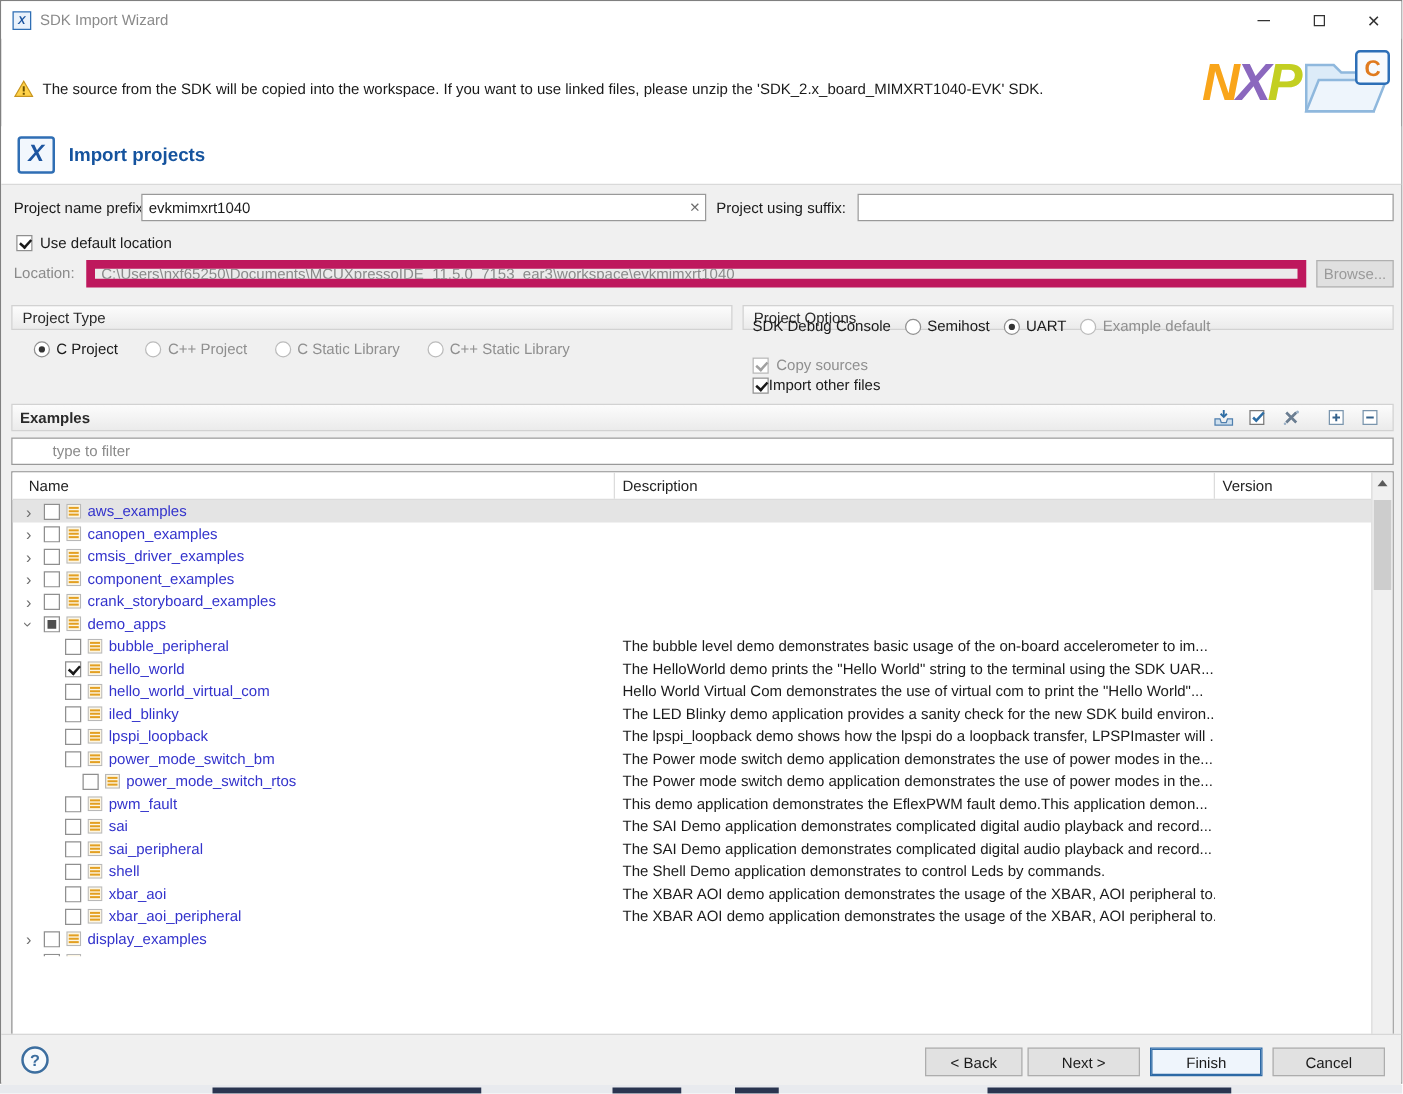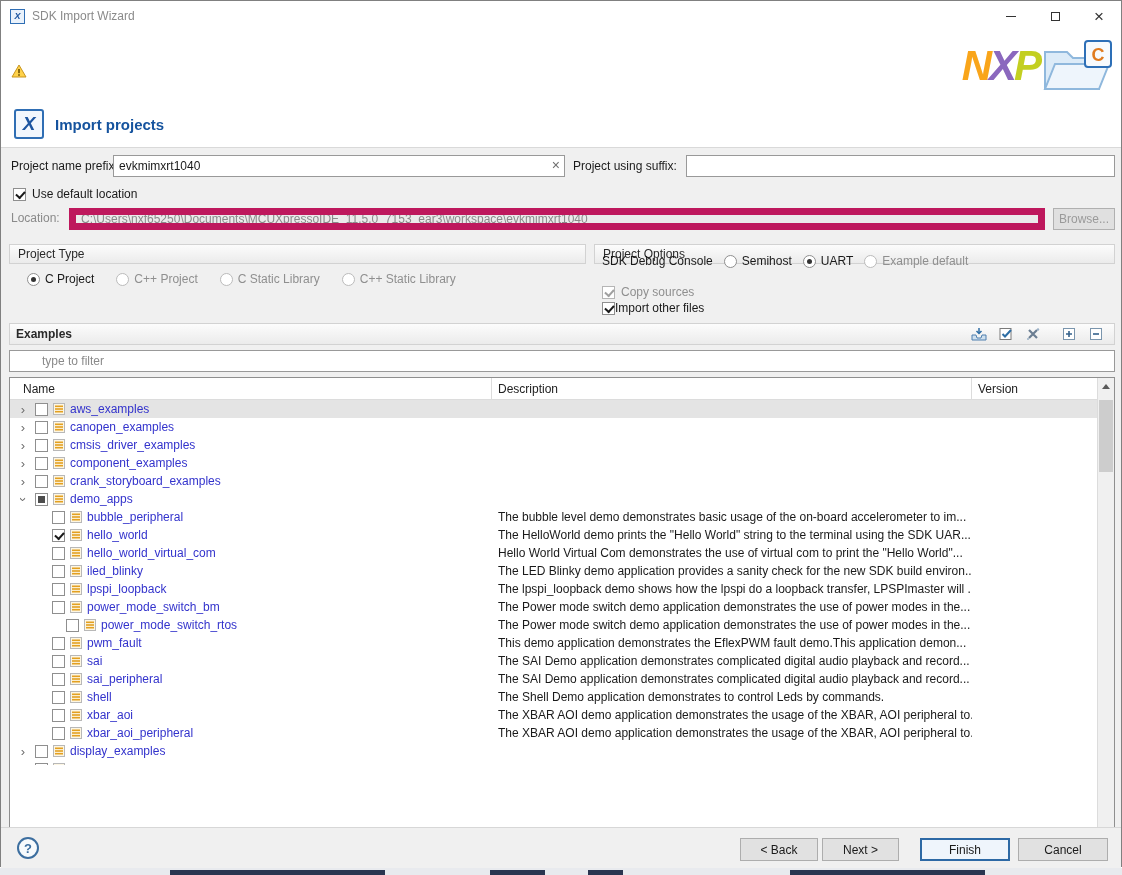--- a/index.html
+++ b/index.html
@@ -104,21 +104,21 @@
   .sb-up { top:0; } .sb-down { bottom:0; }
   .tri-up { width:0; height:0; border-left:4px solid transparent; border-right:4px solid transparent; border-bottom:5px solid #5a5a5a; }
   .tri-down { width:0; height:0; border-left:4px solid transparent; border-right:4px solid transparent; border-top:5px solid #5a5a5a; }
   .sb-thumb { position:absolute; left:1px; right:1px; top:22px; height:72px; background:#cdcdcd; }
 
   
   .footer { position:absolute; top:826px; left:0; right:0; height:41px; background:#f0f0f0; border-top:1px solid #d7d7d7; }
   .help { position:absolute; left:16px; top:9px; width:22px; height:22px; border:2px solid #3c6e9f; border-radius:50%; display:flex; align-items:center; justify-content:center; color:#3c6e9f; font-weight:bold; font-size:13px; background:#f7fafc; }
   .btn { position:absolute; top:10px; height:23px; background:#e1e1e1; border:1px solid #adadad; font-family:"Liberation Sans",sans-serif; font-size:12px; color:#1a1a1a; }
   .btn-back   { left:739px; width:78px; }
-  .btn-next   { left:821px; width:77px; }
+  .btn-next   { left:821px; width:90px; }
   .btn-finish { left:919px; width:90px; background:#eff5fc; border:1px solid #2d69a5; box-shadow:inset 0 0 0 1px #2d69a5; }
   .btn-cancel { left:1017px; width:90px; }
 
   
   .glimpse { position:absolute; top:868px; left:0; right:0; height:7px; background:#e8eaee; overflow:hidden; }
   .g { position:absolute; top:2px; height:5px; background:#2a3550; }
   .g1 { left:170px; width:215px; } .g2 { left:490px; width:55px; }
   .g3 { left:588px; width:35px; }  .g4 { left:790px; width:195px; }
 </style>
 </head>
@@ -143,20 +143,21 @@
         </div>
     </div>
   </div>
 
   <div class="warning">
     <svg width="16" height="14" viewBox="0 0 16 14">
       <path d="M8 1 L15 13 L1 13 Z" fill="#ffd24a" stroke="#c8951f" stroke-width="1"></path>
       <rect x="7.2" y="5" width="1.6" height="4.2" fill="#6e5200"></rect>
       <rect x="7.2" y="10.2" width="1.6" height="1.6" fill="#6e5200"></rect>
     </svg>
+    <span>The source from the SDK will be copied into the workspace. If you want to use linked files, please unzip the 'SDK_2.x_board_MIMXRT1040-EVK' SDK.</span>
   </div>
 
   <div class="brand">
     <div class="nxp">
       <span class="nxp-n">N</span><span class="nxp-x">X</span><span class="nxp-p">P</span>
     </div>
     <svg class="folder" width="74" height="58" viewBox="0 0 74 58">
       <path d="M4 15 L26 15 L32 21 L58 21 L58 52 L4 52 Z" fill="#dcebf8" stroke="#8fb8dd" stroke-width="2"></path>
       <path d="M4 52 L14 27 L68 27 L58 52 Z" fill="#eef5fc" stroke="#8fb8dd" stroke-width="2"></path>
       <rect x="44" y="4" width="26" height="26" rx="3" fill="#f7fafd" stroke="#2d6fb7" stroke-width="2"></rect>

